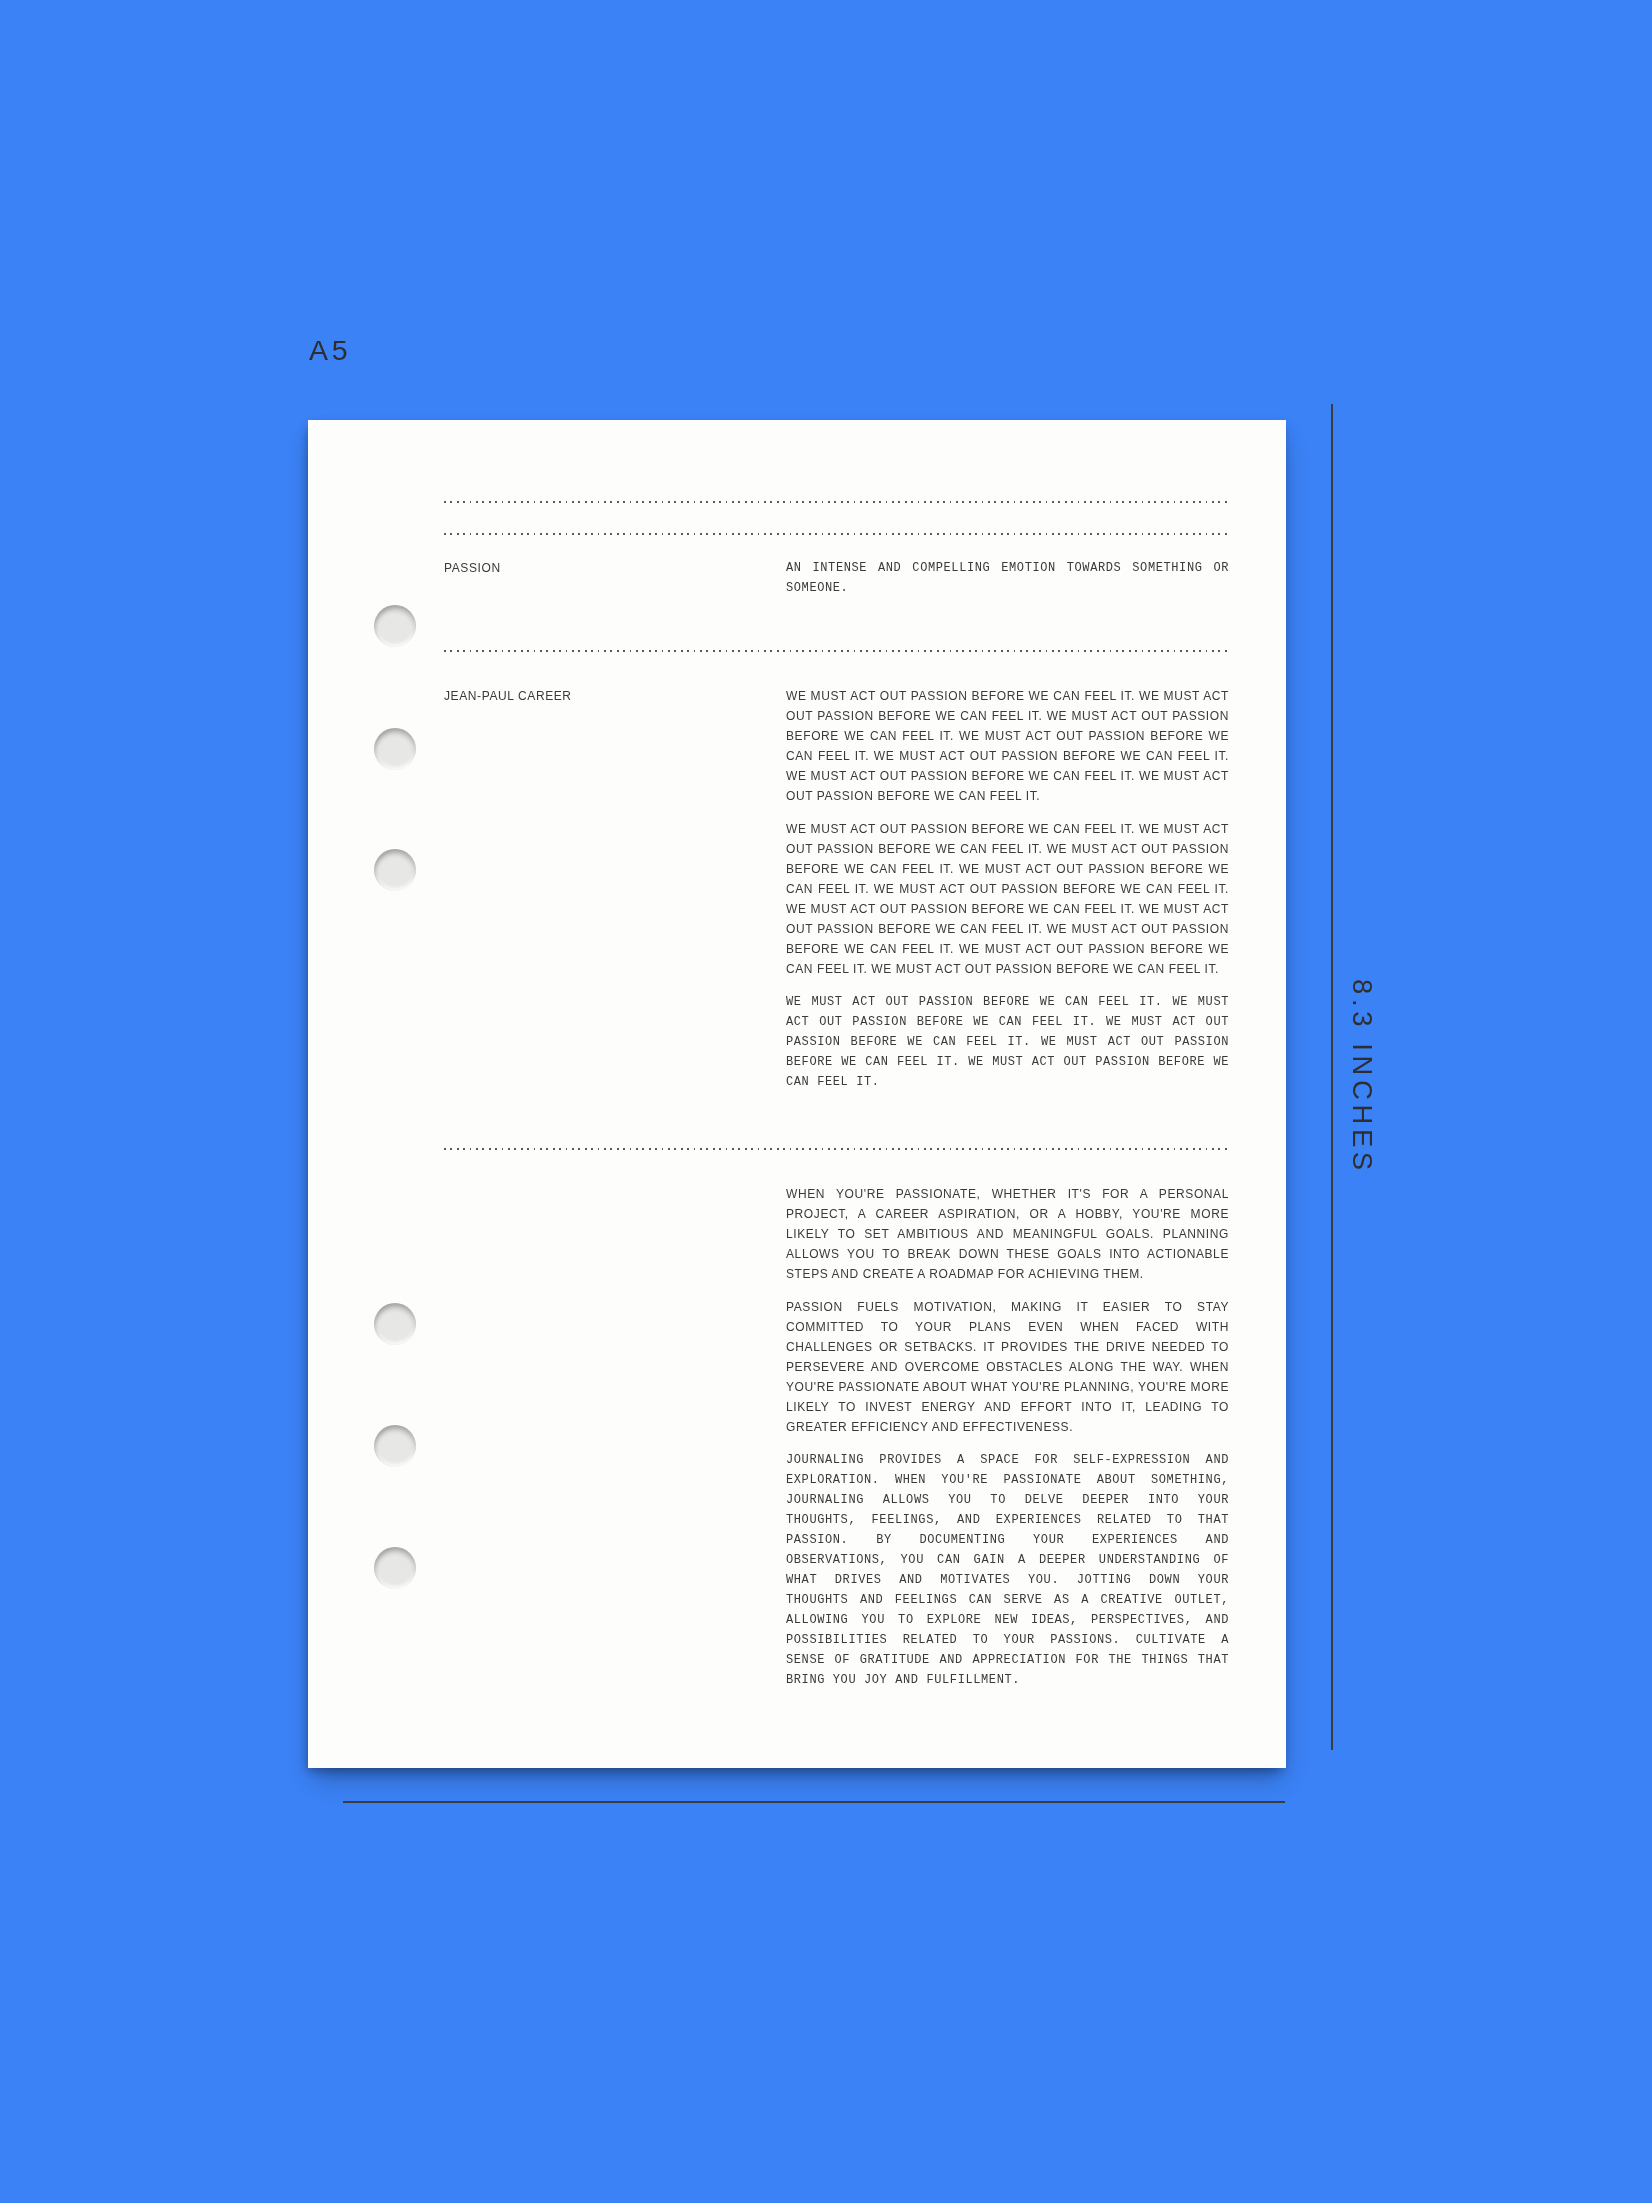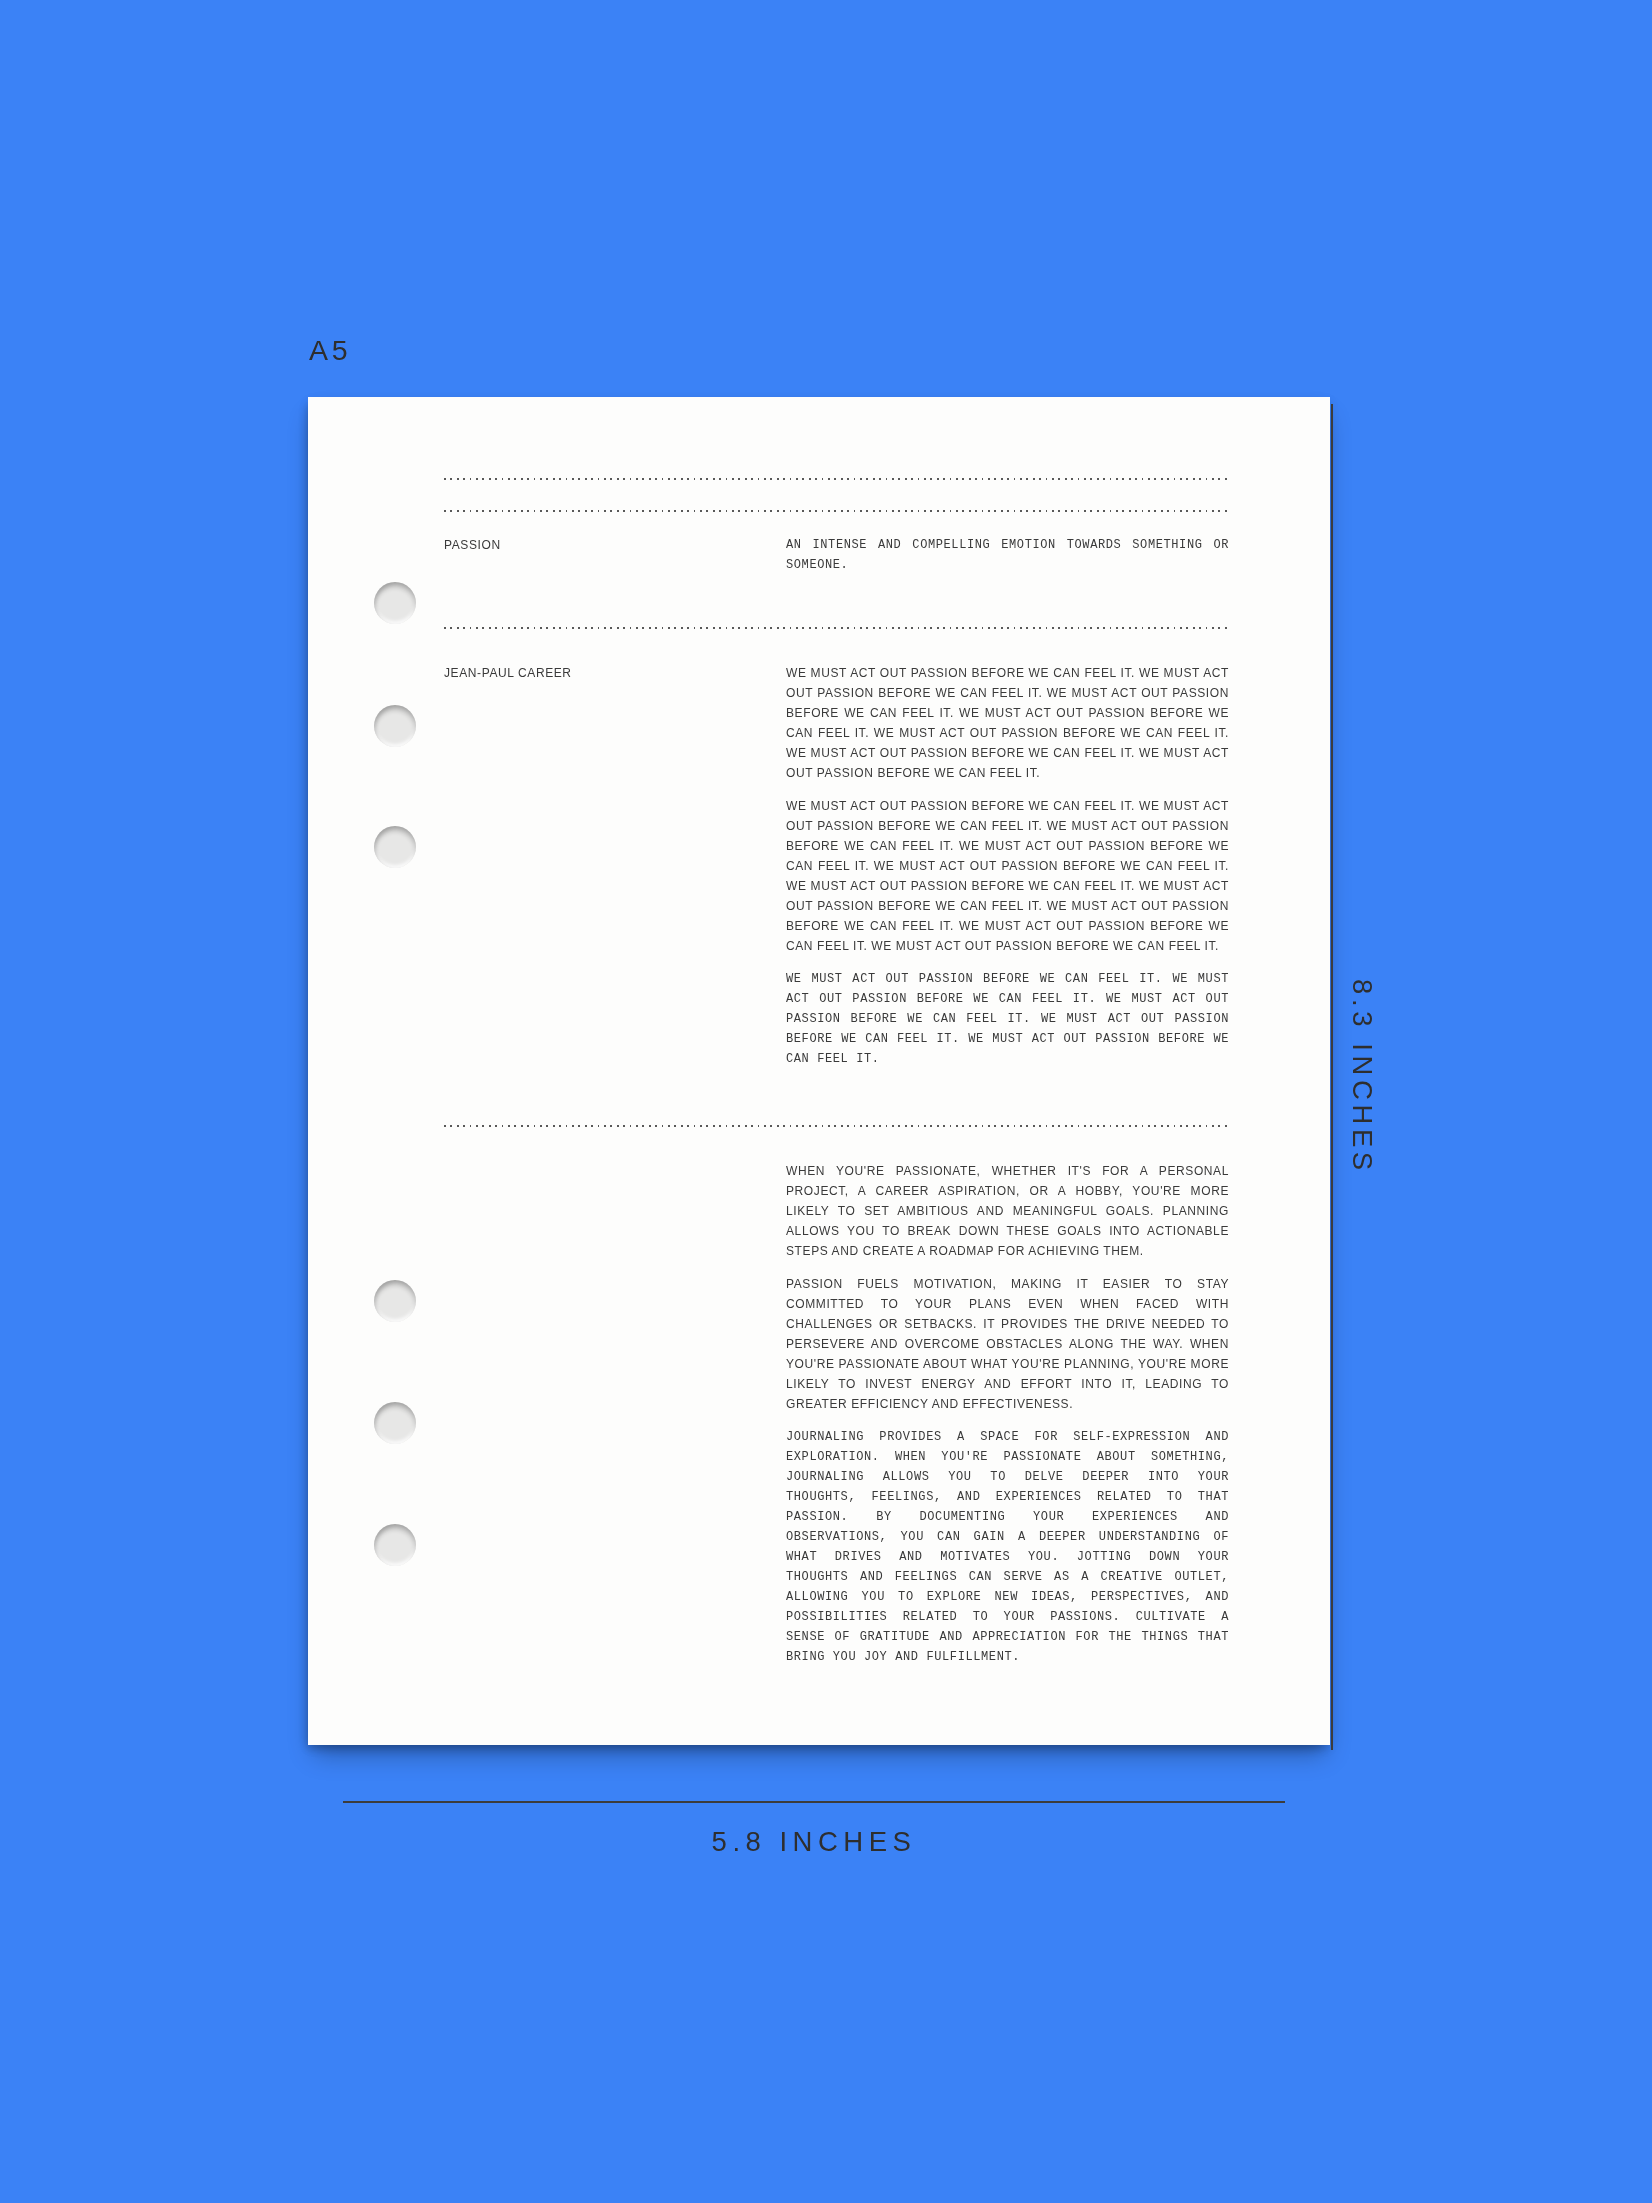--- a/index.html
+++ b/index.html
@@ -9,27 +9,26 @@
     background:#3b82f6;
     font-family:"Liberation Sans", sans-serif;
     color:#383838;
     overflow:hidden;
   }
   .size-class-label{
     position:absolute;left:309px;top:334px;
     font-size:28.5px;letter-spacing:3.7px;color:#2e2e2e;
   }
   .paper{
-    position:absolute;left:308px;top:397px;
+    position:absolute;left:308px;top:420px;
     width:978px;height:1348px;
     background:#fdfdfc;
     box-shadow:-3.7px 5.5px 9.2px -3.7px rgba(0,0,0,0.22),
                0 14.7px 24px -5.5px rgba(0,0,0,0.30),
                0 3.7px 9.2px rgba(0,0,0,0.10);
-    padding-left:44px;
   }
   .dotrule{
     position:absolute;left:136px;width:784px;height:1.8px;
     background-image:repeating-linear-gradient(90deg,#585858 0 1.8px,transparent 1.8px 6.4px);
   }
   .rule-1{top:81px;}
   .rule-2{top:113px;}
   .rule-3{top:230px;}
   .rule-4{top:728px;}
   .row{
@@ -127,16 +126,15 @@
     <div class="hole hole-4"></div>
     <div class="hole hole-5"></div>
     <div class="hole hole-6"></div>
 
   </div>
 
   <div class="height-measure-line"></div>
   <div class="height-dimension-label">8.3 INCHES</div>
 
   <div class="width-measure-line"></div>
-  <div class="width-dimension-label">5.8 INCHES</div>
 
 </div>
 
 
 </body></html>

